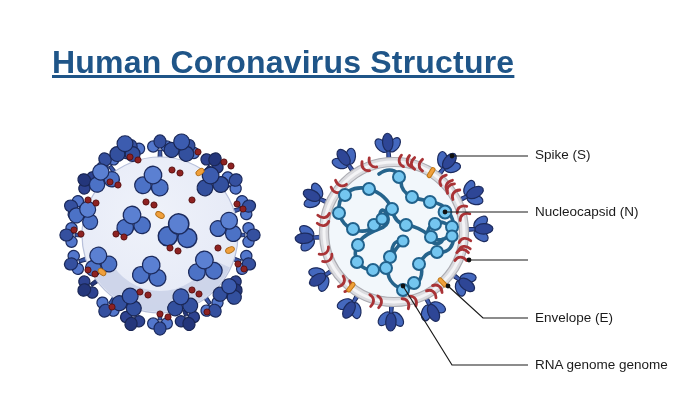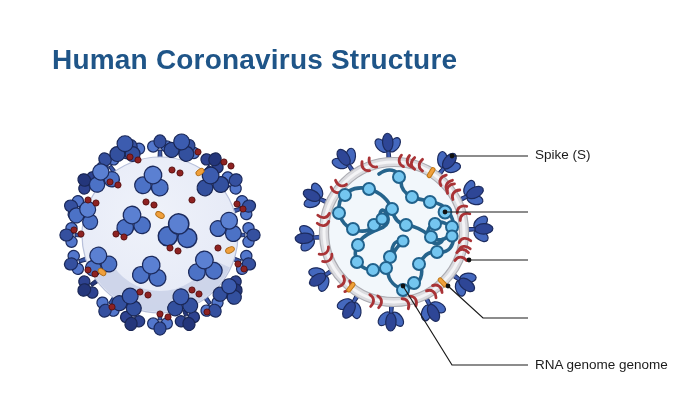--- a/index.html
+++ b/index.html
@@ -2,22 +2,23 @@
 <html><head>
 <meta charset="utf-8">
 <style>
   html,body{margin:0;padding:0;background:#fff;}
   .stage{
     position:relative;width:700px;height:420px;background:#ffffff;
     font-family:"Liberation Sans", sans-serif;overflow:hidden;
   }
   .title{
     position:absolute;left:52px;top:44px;
-    font-size:28px;font-weight:bold;color:#1F5588;letter-spacing:0.2px;
+    font-size:32px;font-weight:bold;color:#1F5588;letter-spacing:0.2px;
     white-space:nowrap;
+    text-decoration:underline;
   }
   .figure-svg{position:absolute;}
   .overlay{position:absolute;left:0;top:0;pointer-events:none;}
   .lbl{
     position:absolute;left:535px;font-size:13.5px;line-height:16px;
     color:#1b1b1b;white-space:nowrap;
   }
   .lbl.spike{top:147px}
   .lbl.nucleo{top:204px}
   .lbl.membrane{top:252px}
@@ -263,15 +264,17 @@
     <g fill="#111">
       <circle cx="452" cy="156" r="2.4"></circle>
       <circle cx="445" cy="212" r="2.4"></circle>
       <circle cx="469" cy="260" r="2.4"></circle>
       <circle cx="448" cy="286" r="2.4"></circle>
       <circle cx="403" cy="286" r="2.4"></circle>
     </g>
   </svg>
 
   <div class="lbl spike">Spike (S)</div>
+  <div class="lbl nucleo">Nucleocapsid (N)</div>
+  <div class="lbl envelope">Envelope (E)</div>
   <div class="lbl rna">RNA genome genome</div>
 
 </div>
 
 </body></html>

